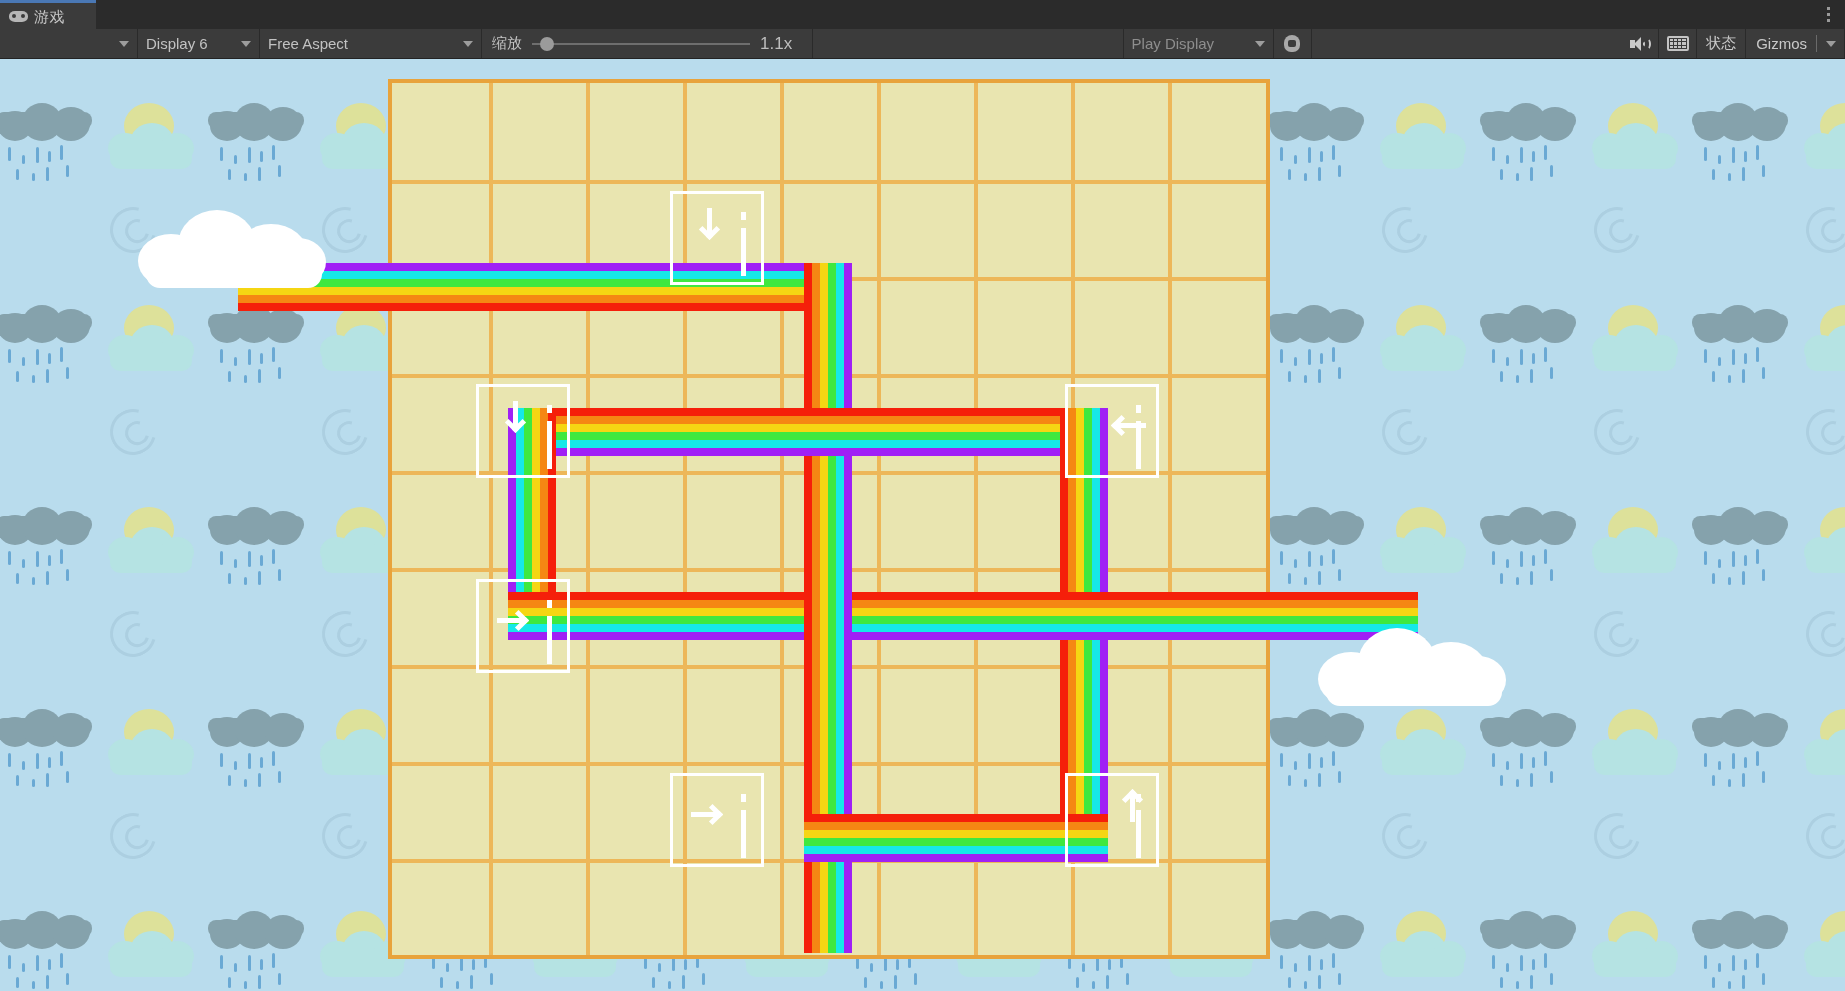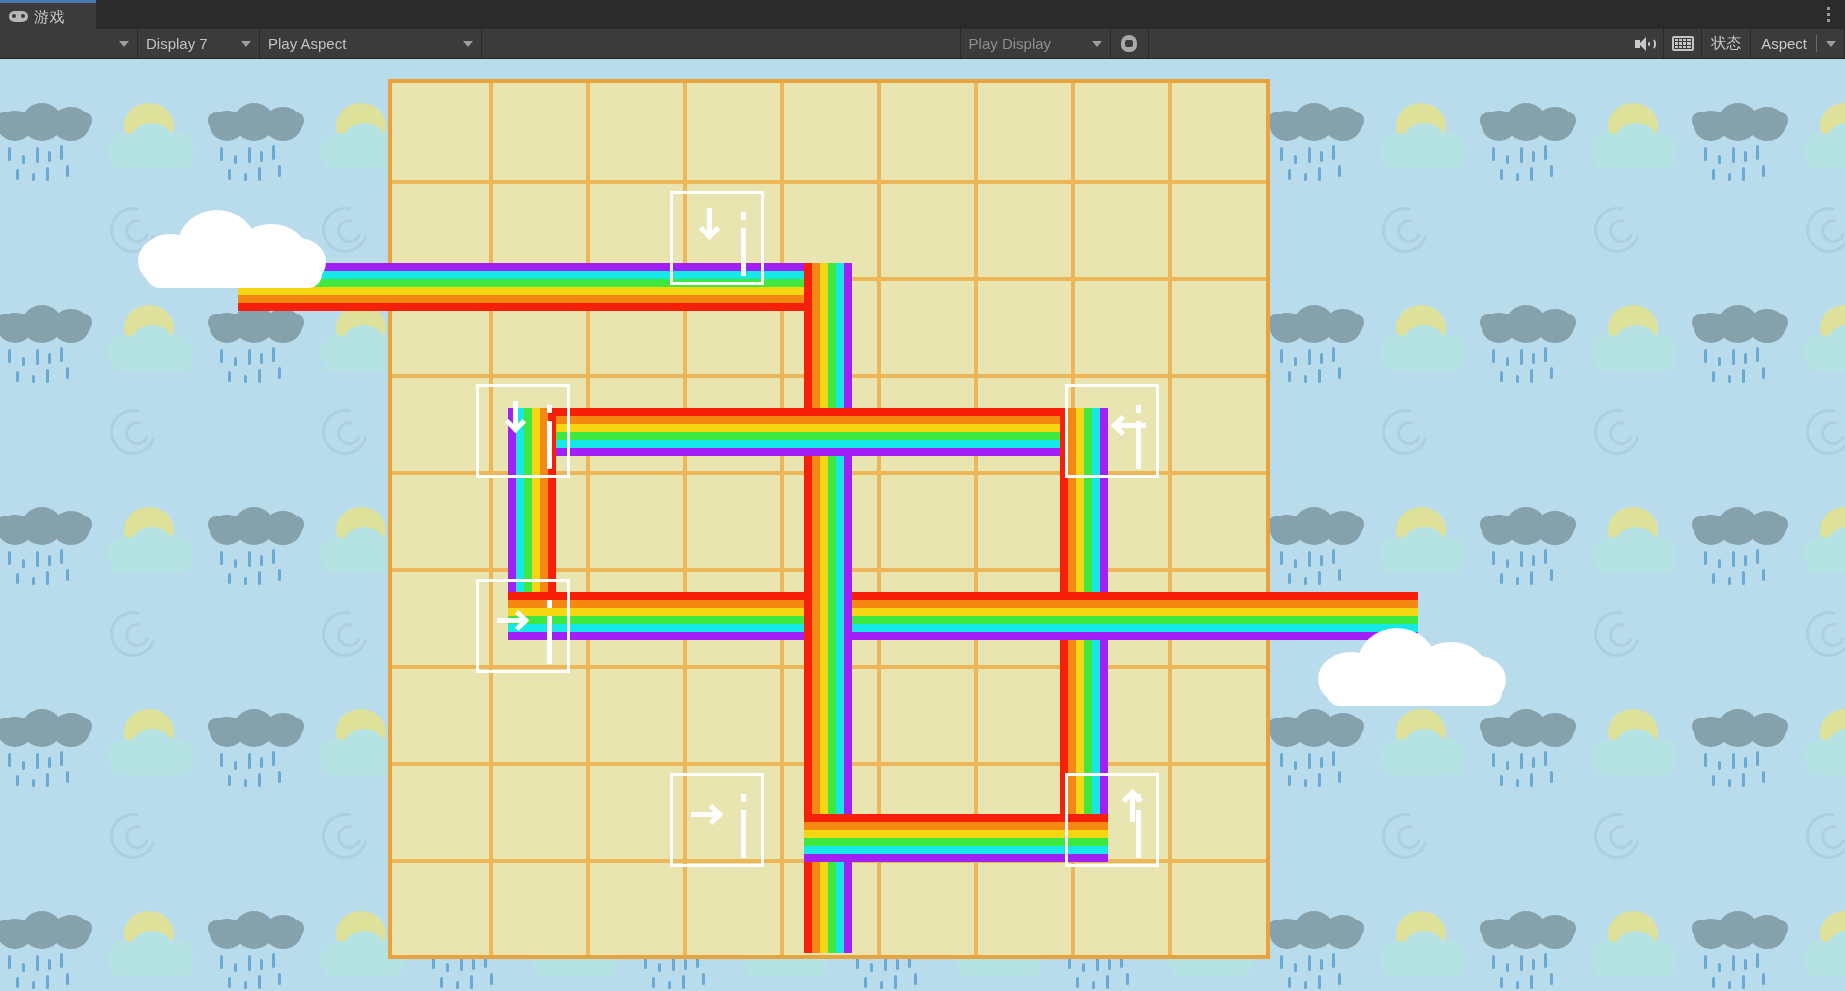--- a/index.html
+++ b/index.html
@@ -251,29 +251,37 @@
 </div>
 
 <div id="toolbar">
 
   <div class="tb-btn tb-dd" id="dd-blank">
     <span></span>
     <span class="caret"></span>
   </div>
 
   <div class="tb-btn tb-dd" id="dd-display">
-    <span>Display 7</span>
+    <span>Display 6</span>
     <span class="caret"></span>
   </div>
 
   <div class="tb-btn tb-dd" id="dd-aspect">
-    <span>Play Aspect</span>
+    <span>Free Aspect</span>
     <span class="caret"></span>
   </div>
 
+  <div id="zoomgroup">
+    <span id="zoom-label">缩放</span>
+    <span id="zoom-slider">
+      <span id="zoom-track"></span>
+      <span id="zoom-thumb" style="left: 8.16px;"></span>
+    </span>
+    <span id="zoom-value">1.1x</span>
+  </div>
 
   <div id="tb-spacer"></div>
 
   <div class="tb-btn tb-dd" id="dd-play">
     <span>Play Display</span>
     <span class="caret"></span>
   </div>
 
   <div class="icon-btn">
     <span class="bug"></span>
@@ -305,21 +313,21 @@
         <i></i>
         <i></i>
     </span>
   </div>
 
   <div class="tb-btn" id="btn-stats">
     <span class="tb-text">状态</span>
   </div>
 
   <div class="tb-btn" id="btn-gizmos">
-    <span class="tb-text">Aspect</span>
+    <span class="tb-text">Gizmos</span>
     <span id="gizmo-sep"></span>
     <span class="caret"></span>
   </div>
 </div>
 
 <div id="gameview">
   <div id="sky-layer">
       <div class="bgcell" style="left: -10px; top: -172px;">
         <div class="swirl" style="left: 120px; top: 118px;"></div>
       </div>

